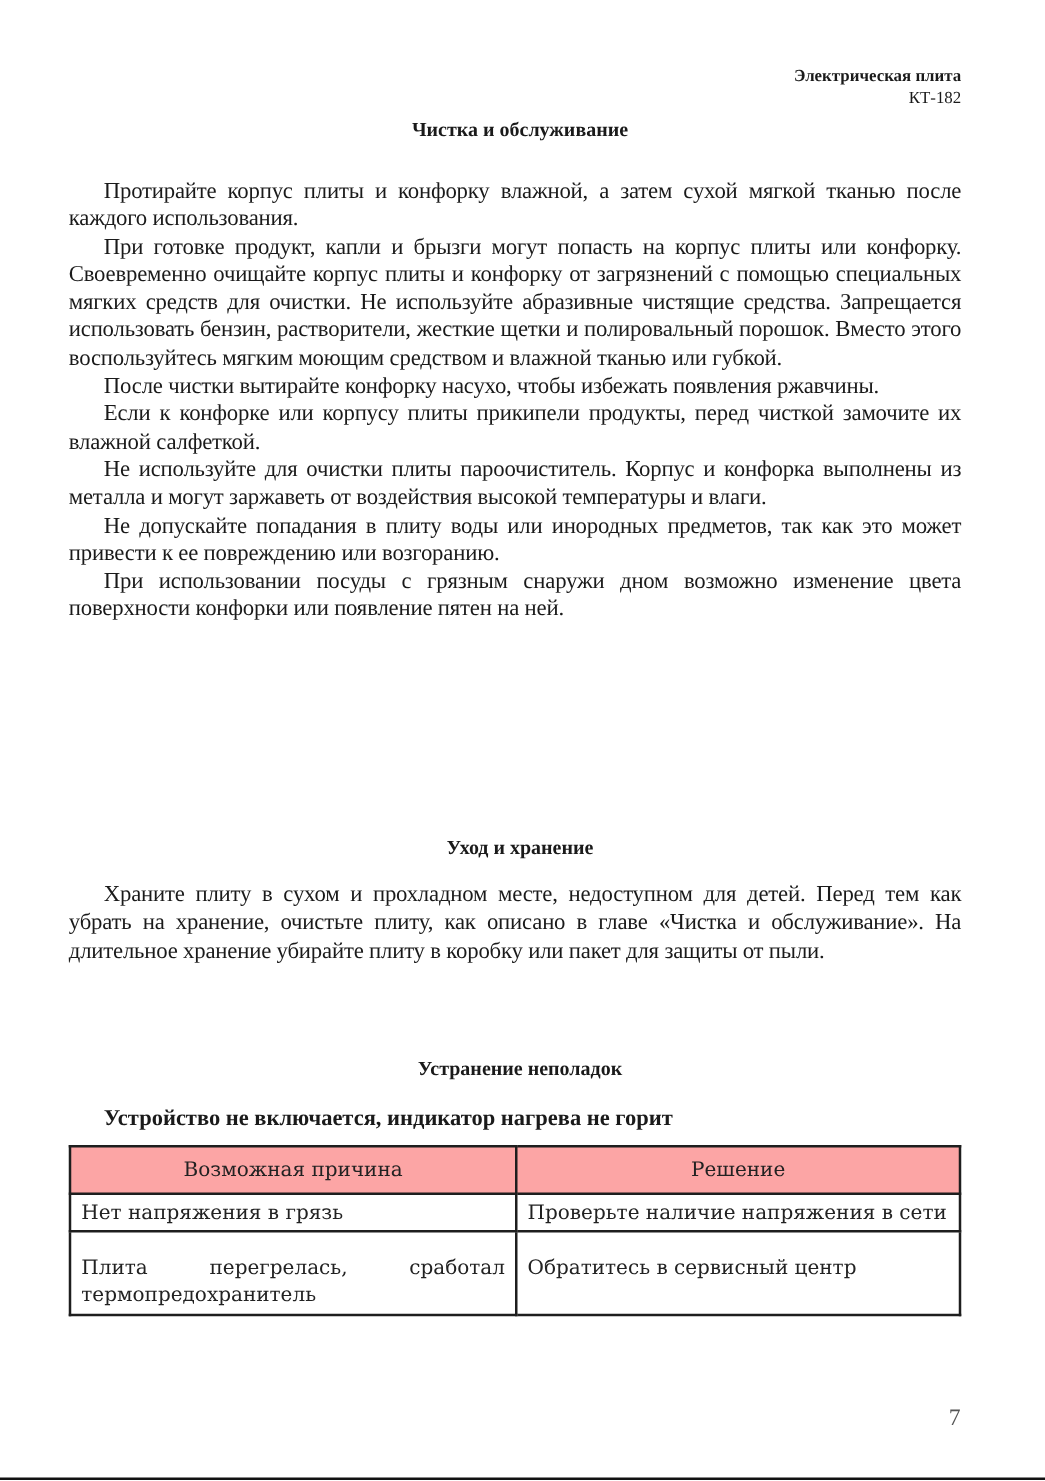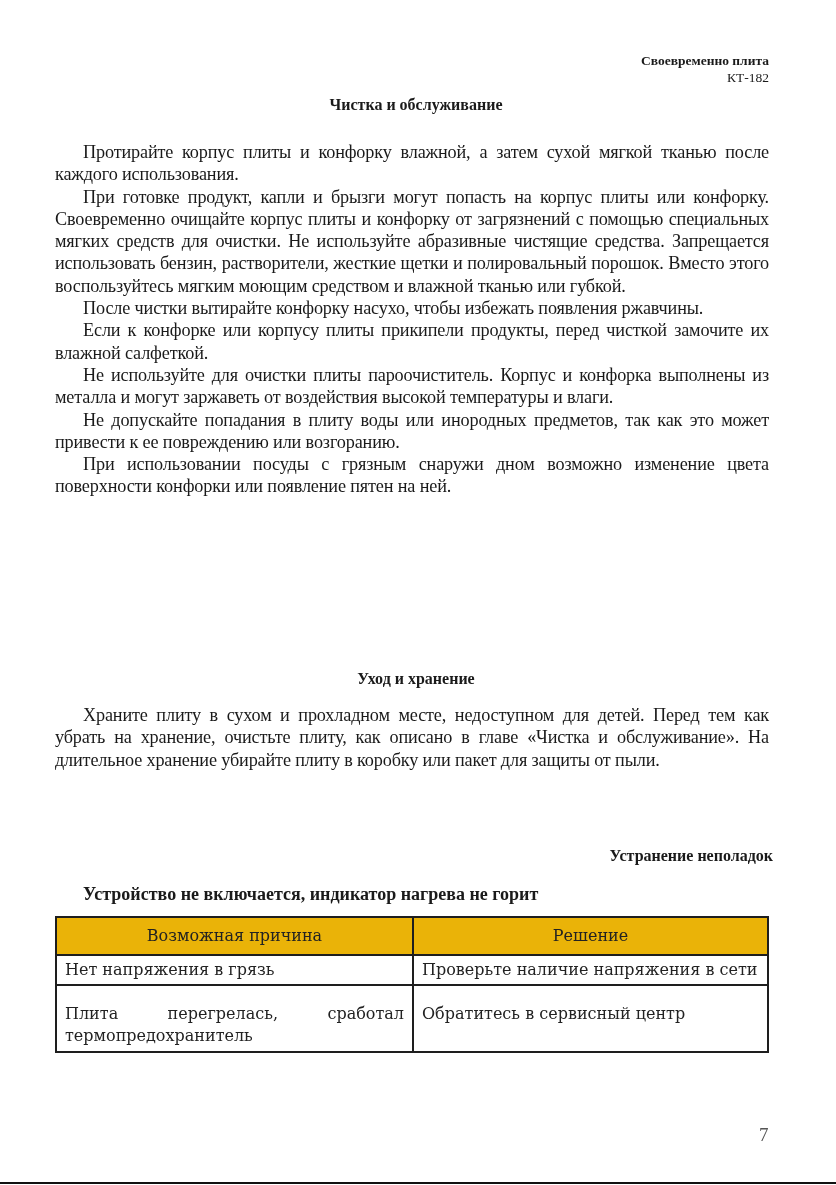--- a/index.html
+++ b/index.html
@@ -28,38 +28,38 @@
     }
     table.trouble {
       position: absolute; left: 0; width: 714px; border-collapse: collapse;
       font-family: "DejaVu Serif", "Liberation Serif", serif;
       font-size: 16px; line-height: 22px; color: #222;
     }
     table.trouble th, table.trouble td {
       border: 2px solid #1e1e1e; padding: 0 8px; vertical-align: top; text-align: left;
     }
     table.trouble th {
-      background: #eab308; font-weight: normal; text-align: center;
+      background: #fca5a5; font-weight: normal; text-align: center;
       height: 36px; vertical-align: middle;
     }
     table.trouble td { height: 28px; vertical-align: middle; }
     table.trouble tr.tall td { height: 48px; vertical-align: top; padding-top: 17px; }
     .col1 { width: 339px; }
     .page-num {
       position: absolute; left: 759px; top: 1124px; font-size: 19px; color: #555;
     }
     .bottom-rule {
       position: absolute; left: 0; top: 1182px; width: 836px; height: 2px; background: #111;
     }
   </style>
 </head>
 <body>
 
 <div class="header">
-  <div class="product">Своевременно плита</div>
+  <div class="product">Электрическая плита</div>
   <div class="model">КТ-182</div>
 </div>
 
 <div class="content">
 
   <h1 style="top:92px;">Чистка и обслуживание</h1>
 
   <div class="block" style="top:141px;">
     <p class="para">Протирайте корпус плиты и конфорку влажной, а затем сухой мягкой тканью после каждого использования.</p>
     <p class="para">При готовке продукт, капли и брызги могут попасть на корпус плиты или конфорку. Своевременно очищайте корпус плиты и конфорку от загрязнений с помощью специальных мягких средств для очистки. Не используйте абразивные чистящие средства. Запрещается использовать бензин, растворители, жесткие щетки и полировальный порошок. Вместо этого воспользуйтесь мягким моющим средством и влажной тканью или губкой.</p>
@@ -69,21 +69,21 @@
     <p class="para">Не допускайте попадания в плиту воды или инородных предметов, так как это может привести к ее повреждению или возгоранию.</p>
     <p class="para">При использовании посуды с грязным снаружи дном возможно изменение цвета поверхности конфорки или появление пятен на ней.</p>
   </div>
 
   <h1 style="top:666px;">Уход и хранение</h1>
 
   <div class="block" style="top:704px;">
     <p class="para">Храните плиту в сухом и прохладном месте, недоступном для детей. Перед тем как убрать на хранение, очистьте плиту, как описано в главе «Чистка и обслуживание». На длительное хранение убирайте плиту в коробку или пакет для защиты от пыли.</p>
   </div>
 
-  <h1 style="top:843px;text-align:right;">Устранение неполадок</h1>
+  <h1 style="top:843px;">Устранение неполадок</h1>
 
   <div class="subhead" style="top:884px;">Устройство не включается, индикатор нагрева не горит</div>
 
   <table class="trouble" style="top:916px;">
     <tbody>
         <tr>
       <th class="col1">Возможная причина</th>
       <th>Решение</th>
     </tr>
     <tr>

